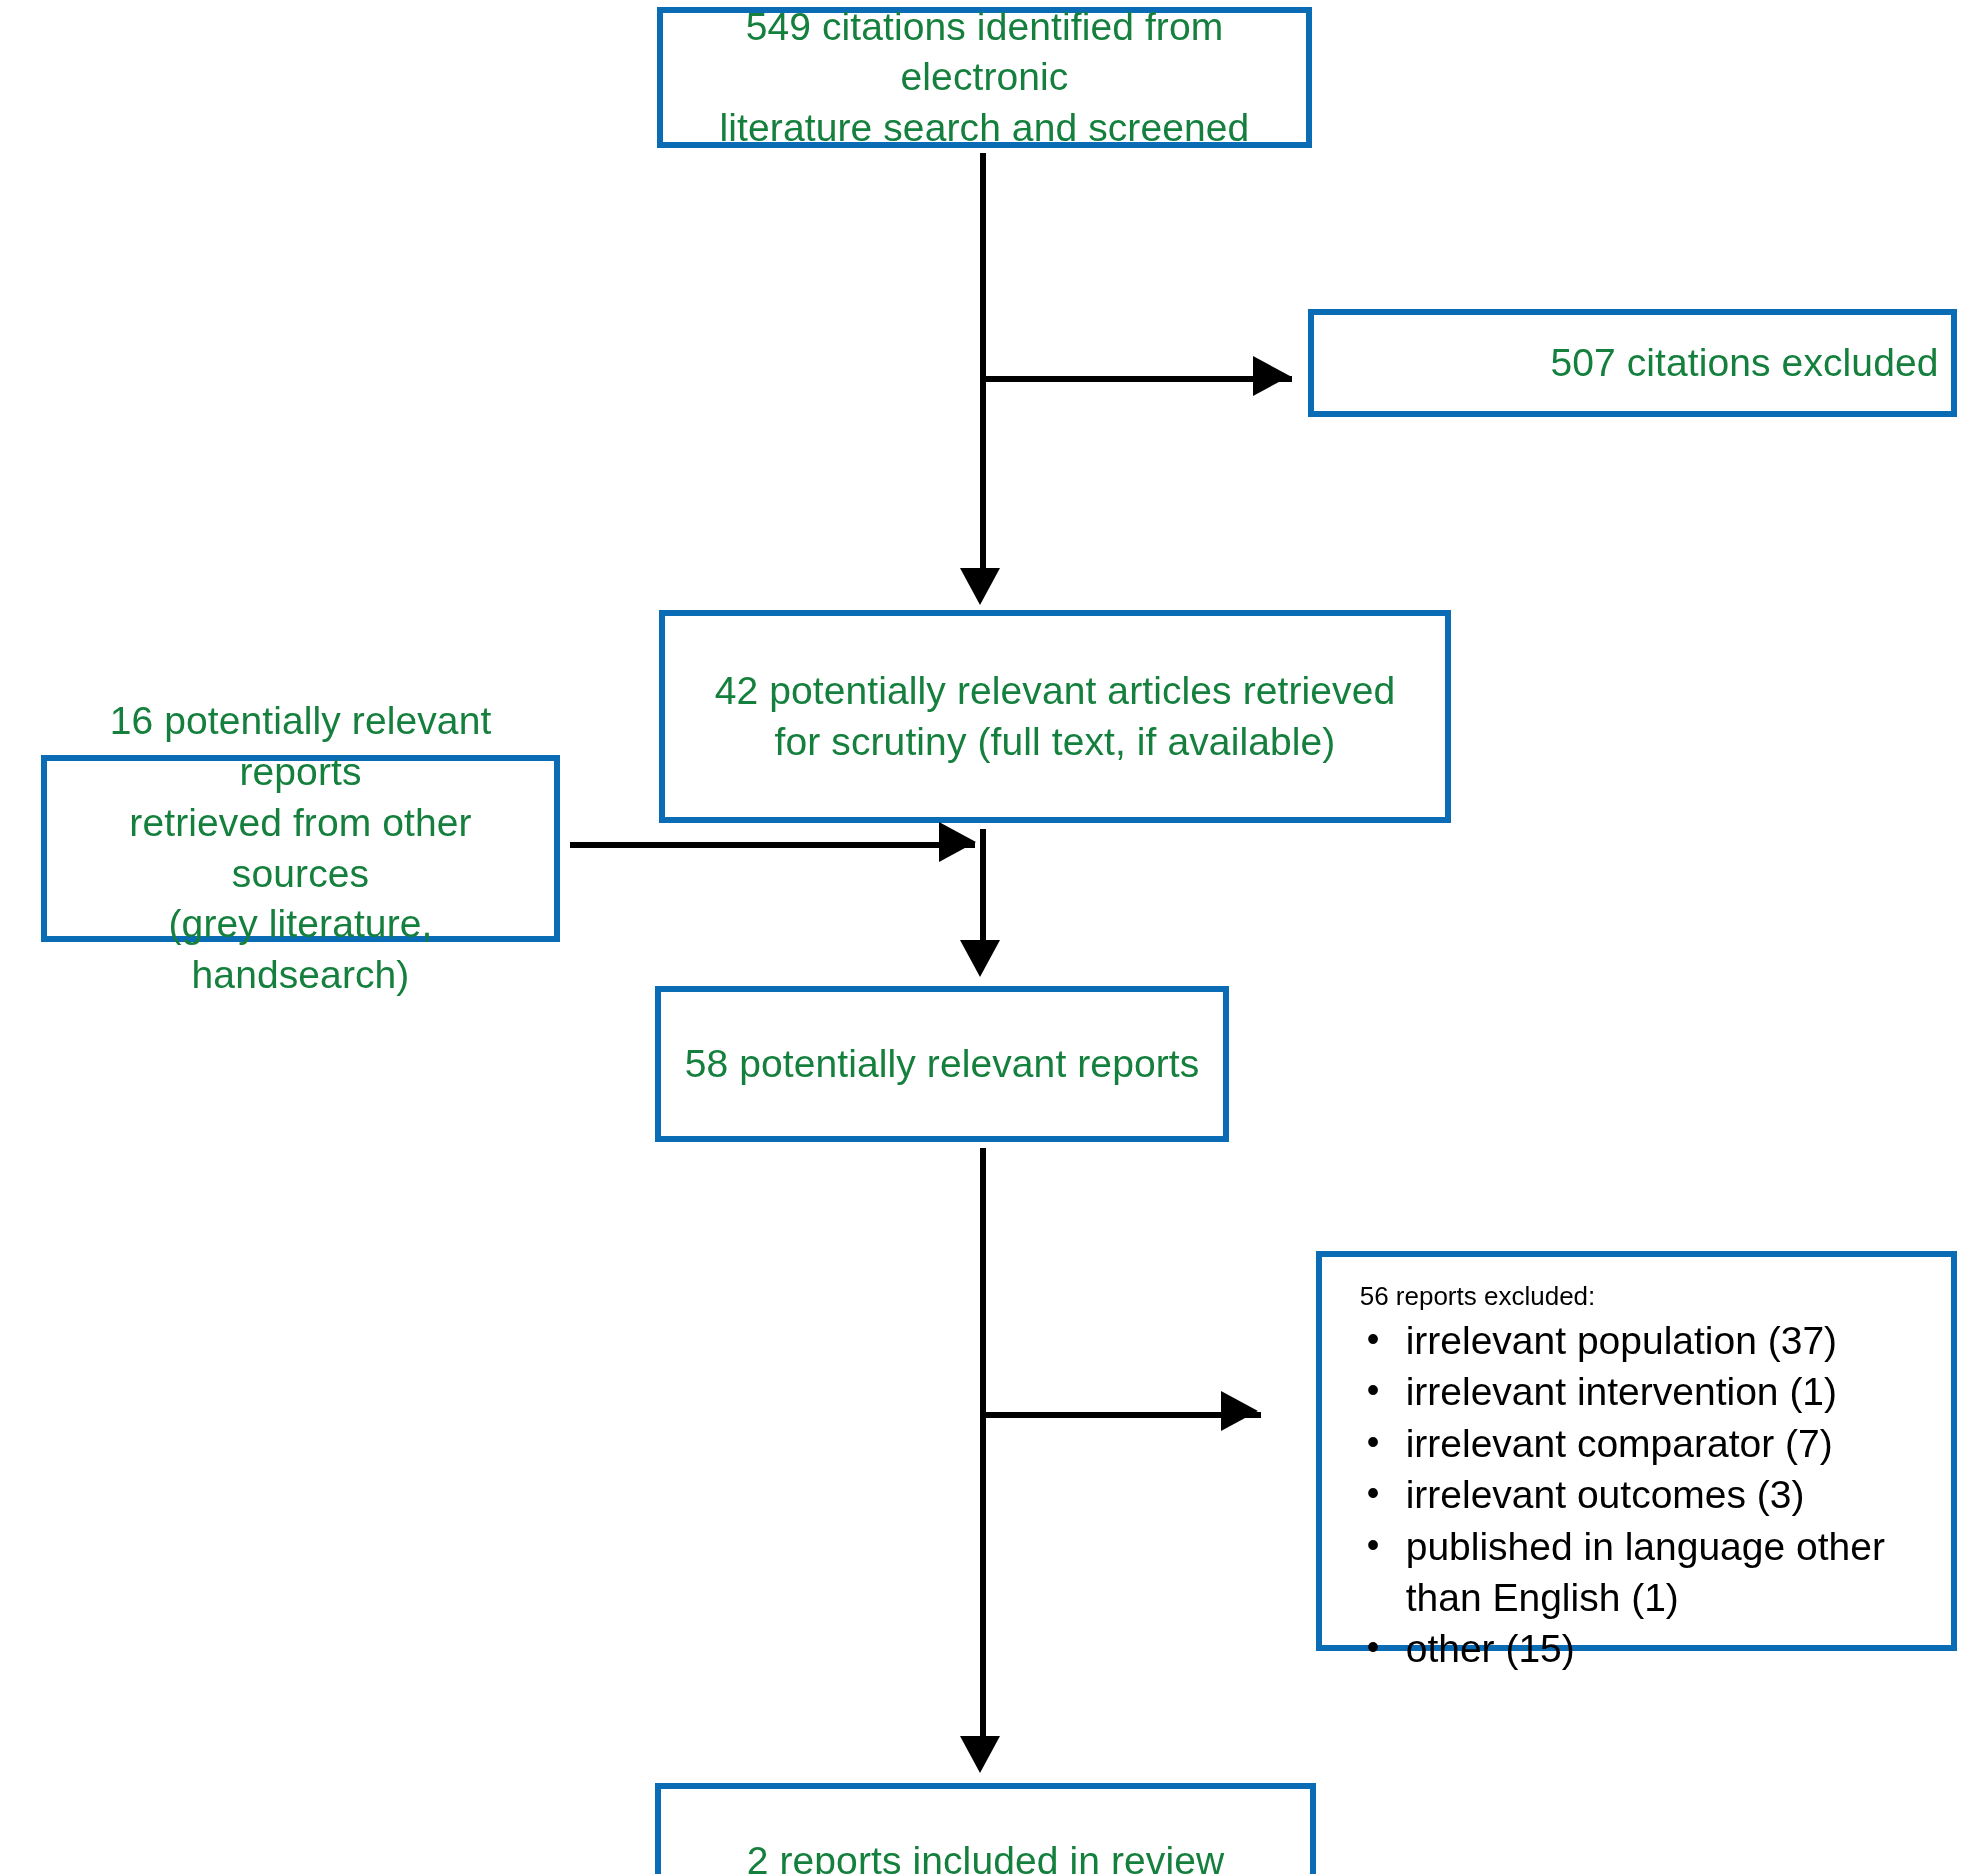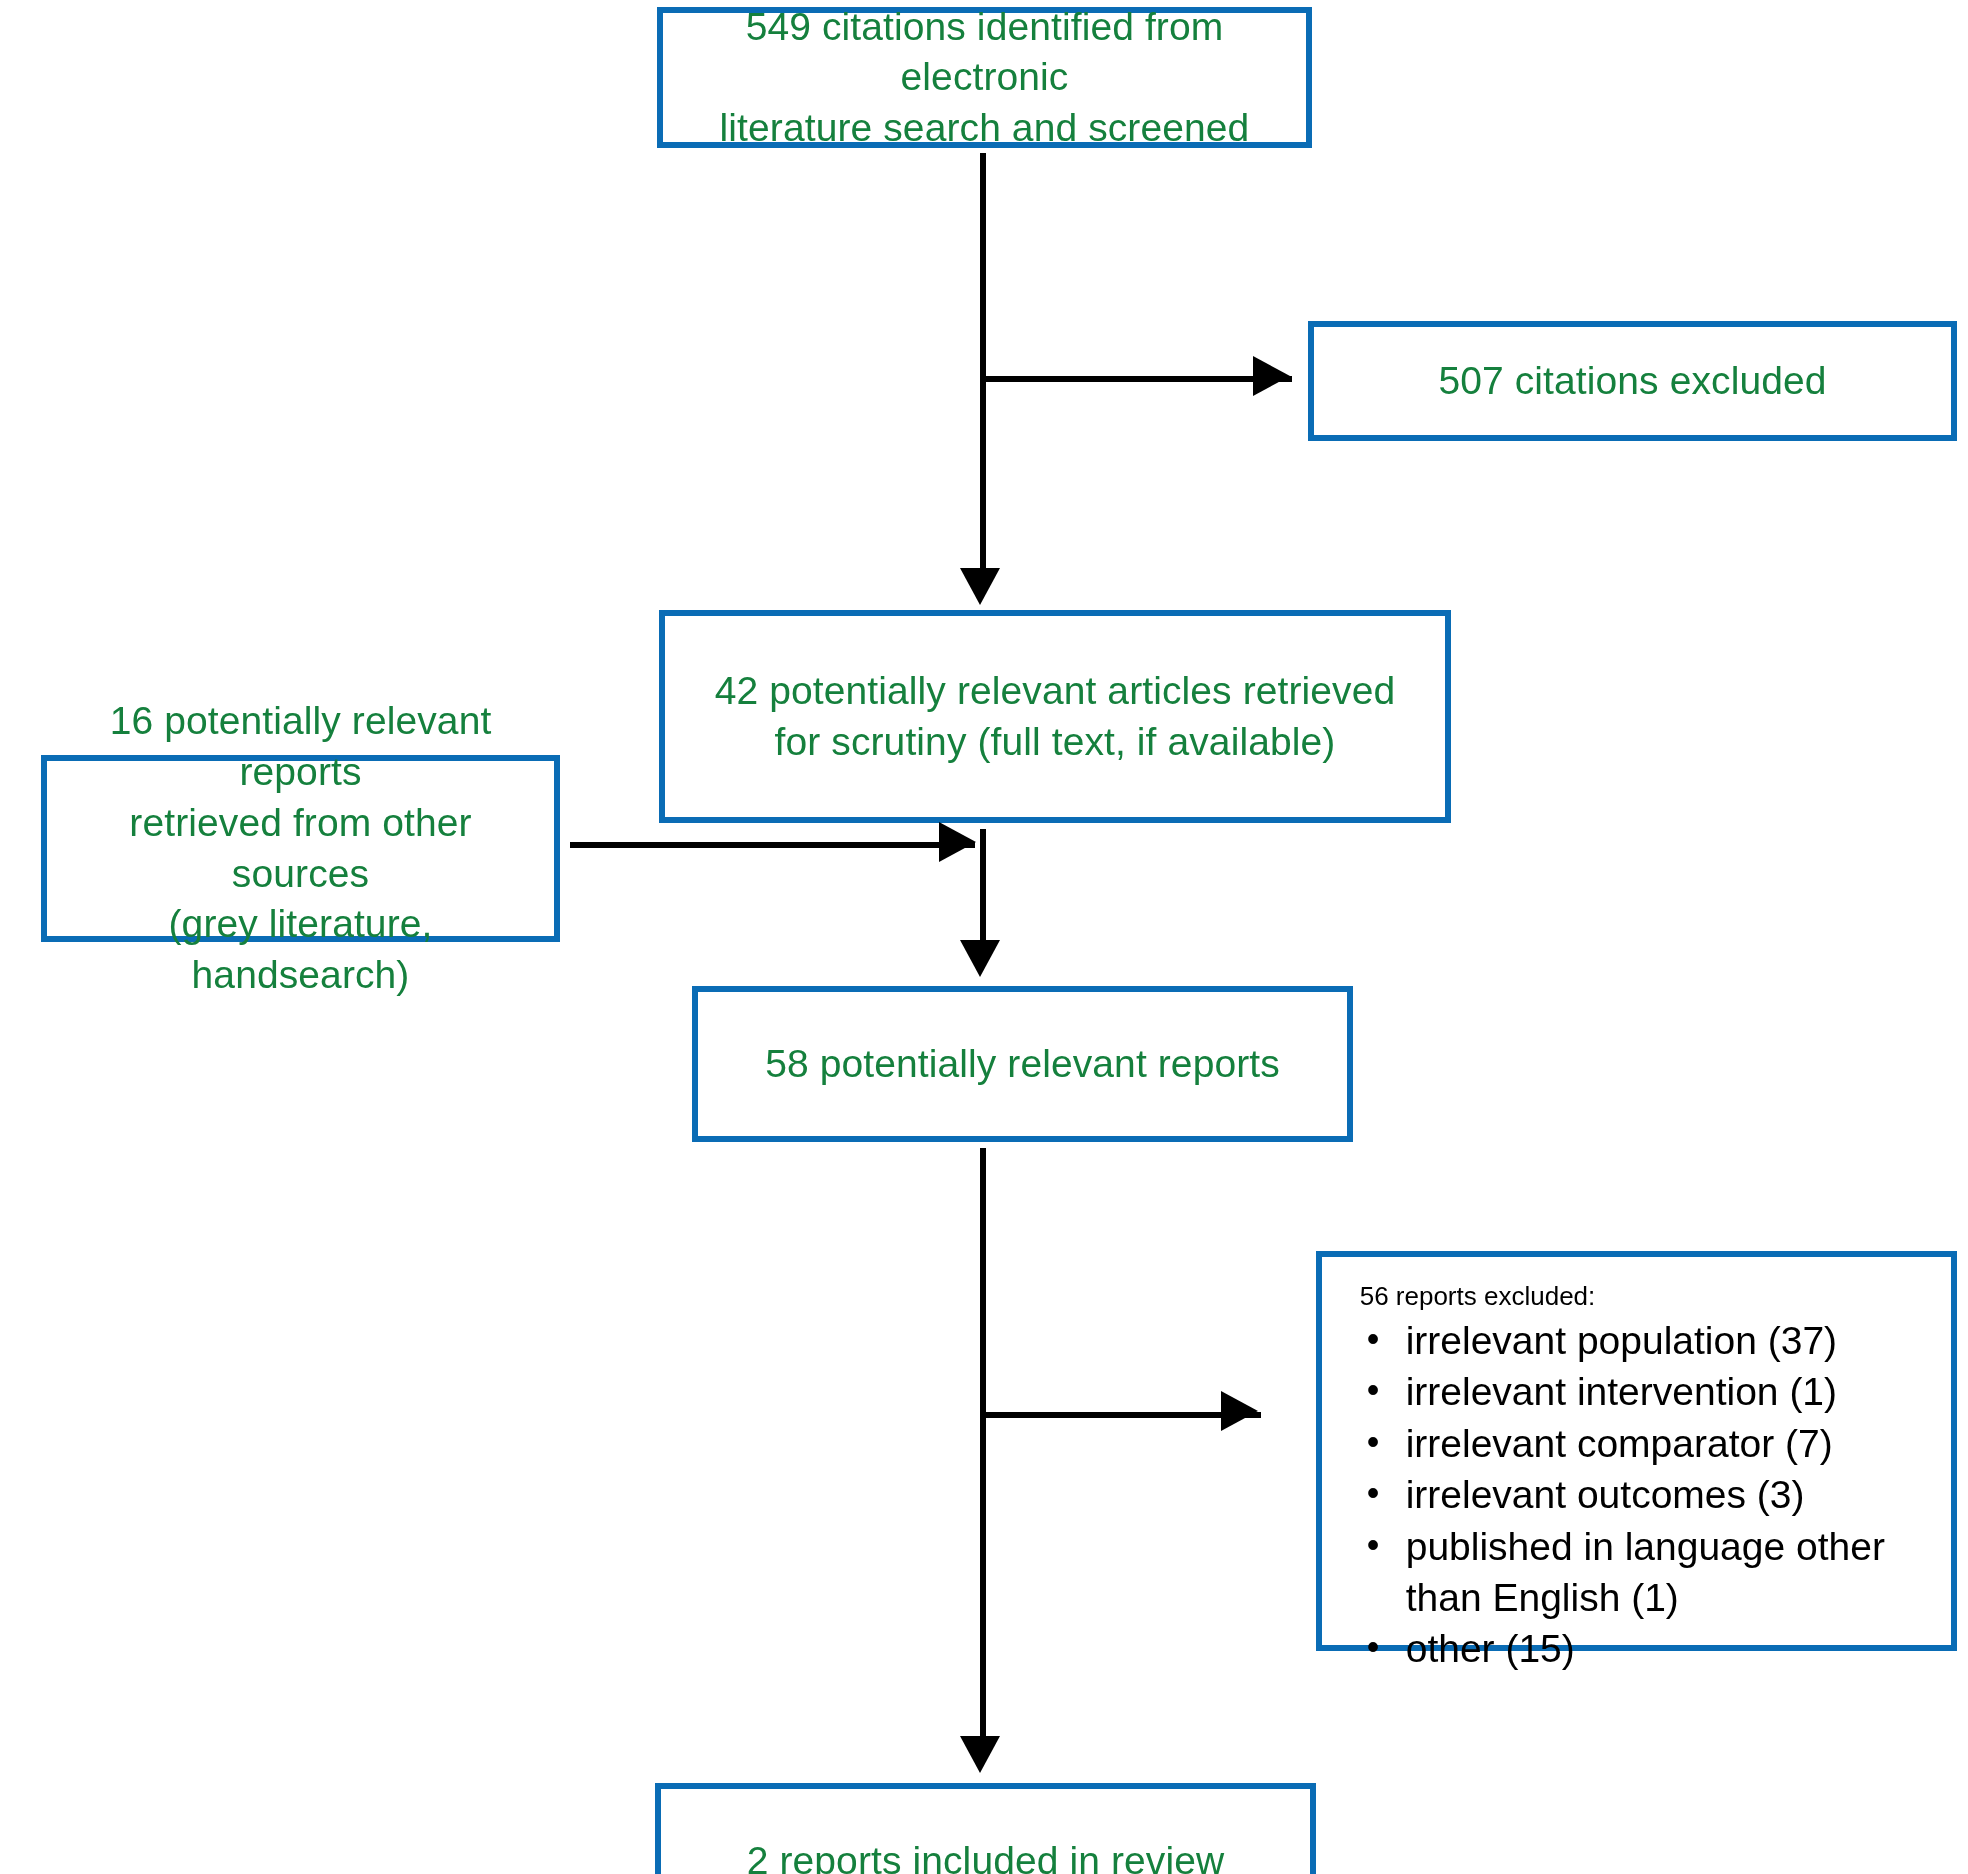--- a/index.html
+++ b/index.html
@@ -31,24 +31,24 @@
     font-size: 39px;
     line-height: 1.30;
     text-align: center;
     white-space: pre-line;
     padding: 0 12.5px;
     color: #15803d;
     letter-spacing: 0.1px;
   }
   
   #box-identified { left: 657px;  top: 7.1px;    width: 655px; height: 141px; }
-  #box-excluded-citations { left: 1308px; top: 321px;  width: 649px; height: 120px; }
+  #box-excluded-citations { left: 1308px; top: 309px;  width: 649px; height: 108px; justify-content: flex-end; }
   #box-retrieved { left: 659px;  top: 610px;  width: 792px; height: 213px; }
   #box-other-sources { left: 41px;   top: 755px;  width: 519px; height: 187px; }
-  #box-potential-reports { left: 692px;  top: 986px; width: 661px; height: 156px; }
+  #box-potential-reports { left: 655px;  top: 986px; width: 574px; height: 156px; }
   #box-excluded-reports { left: 1316px; top: 1251px; width: 641px; height: 400px;
                           display: block; padding: 23px 27px 0 27px; }
   #box-included { left: 655px;  top: 1783px; width: 661px; height: 156px; }
 
   
   .excl-head {
     font-size: 26px;
     line-height: 1.30;
     text-align: left;
     margin: 0 0 1.8px 10.7px;

